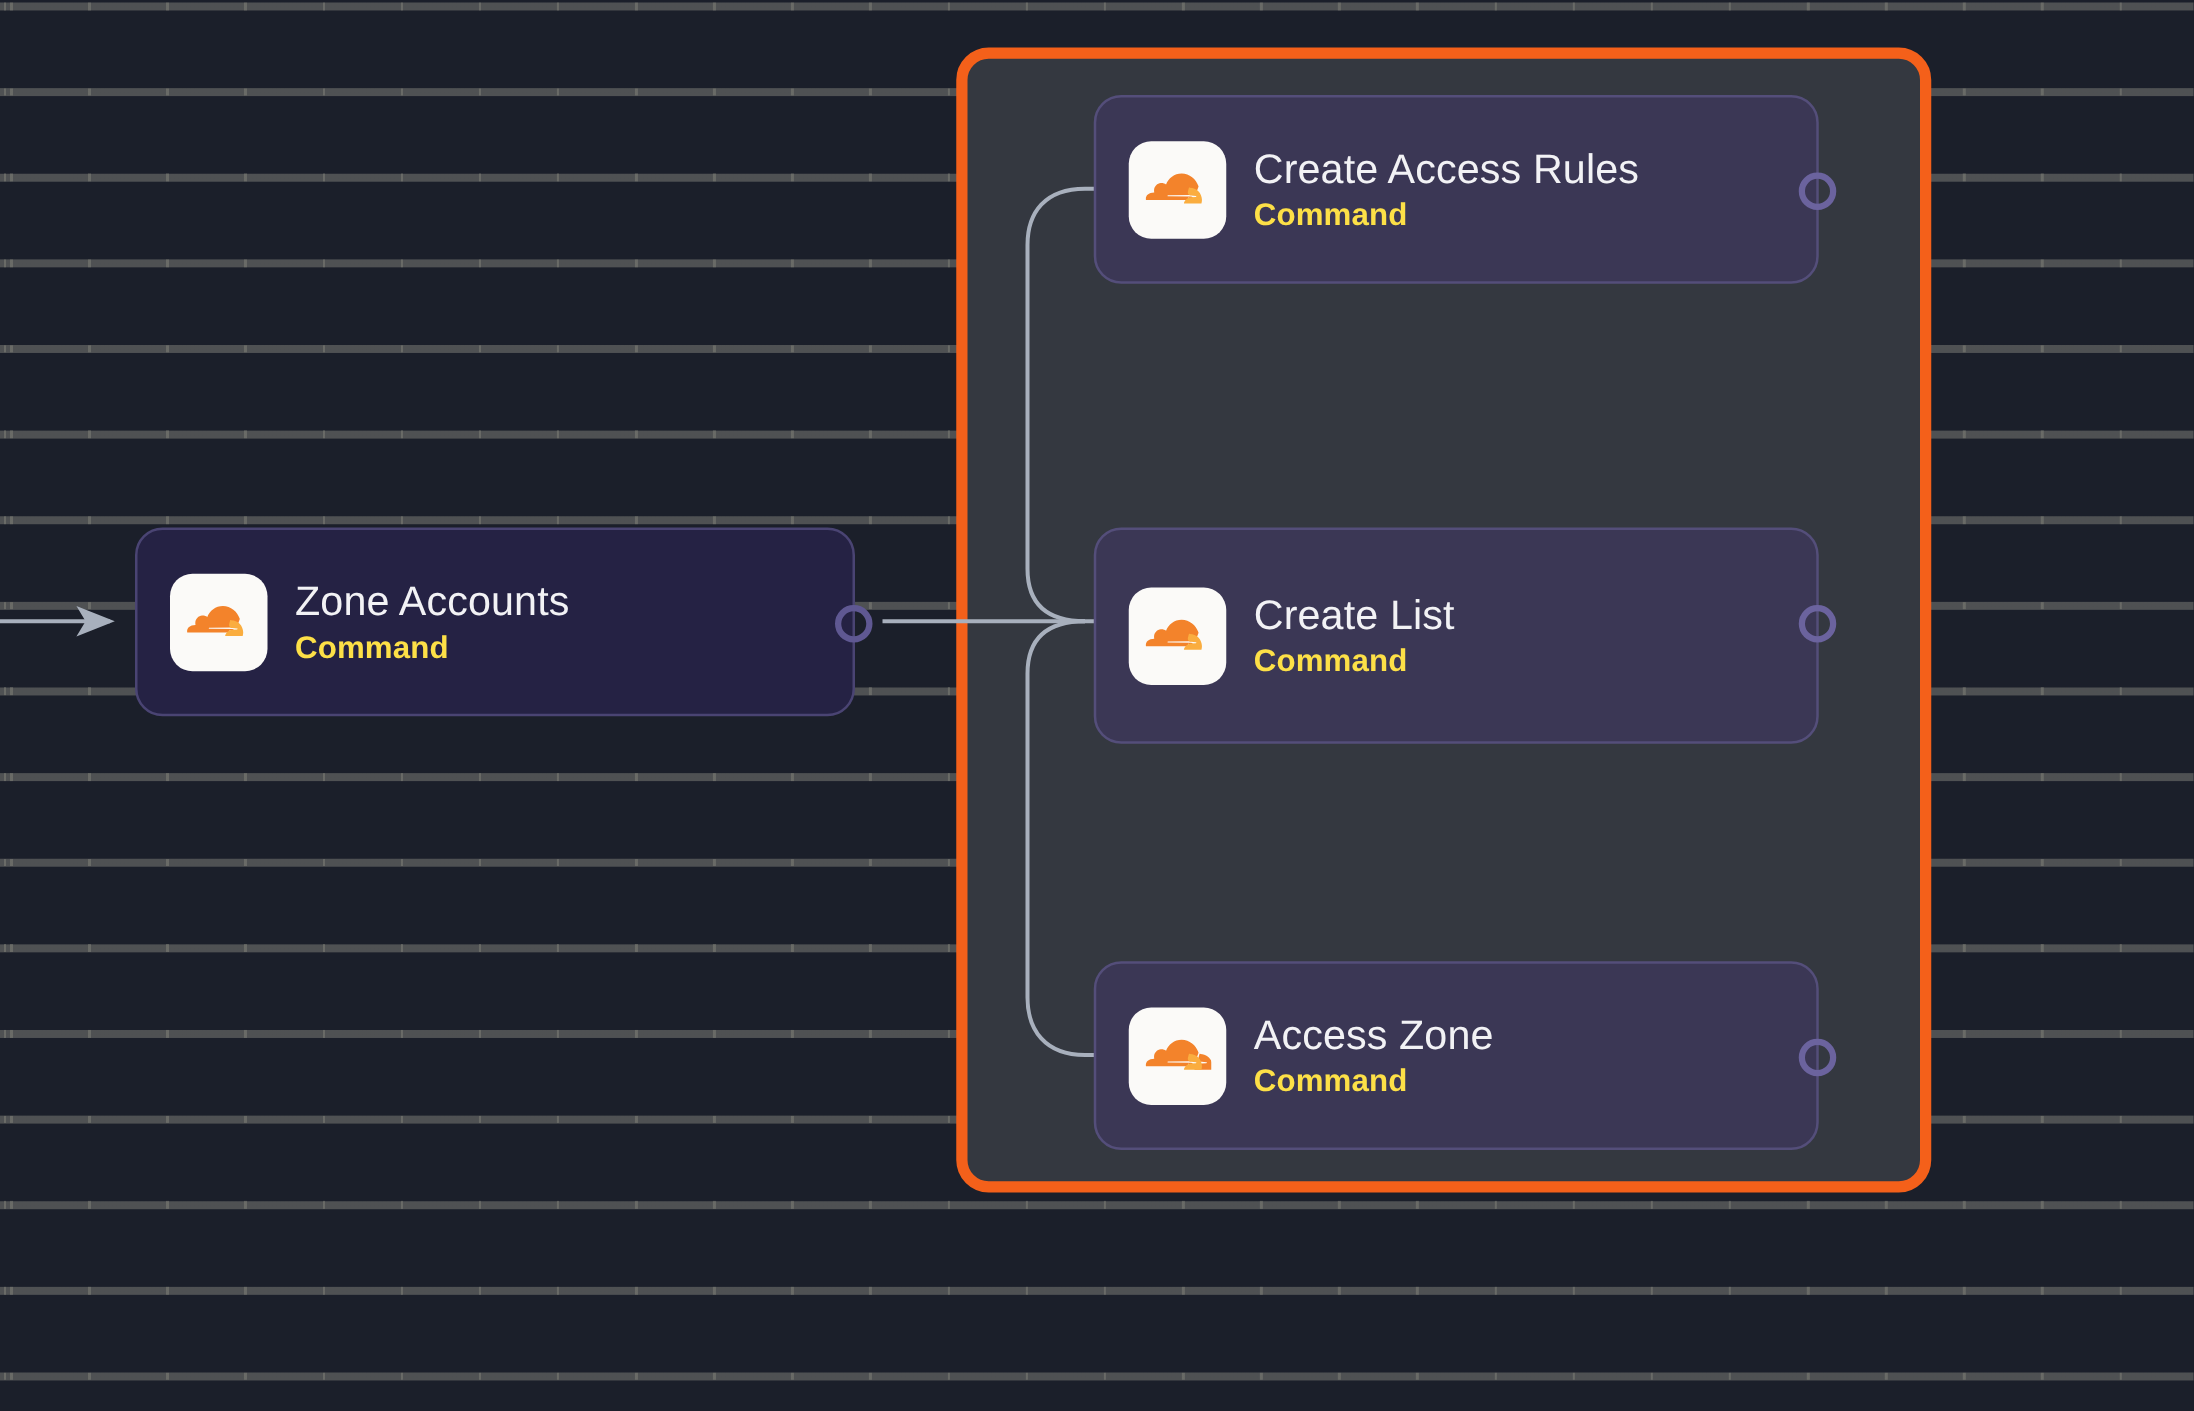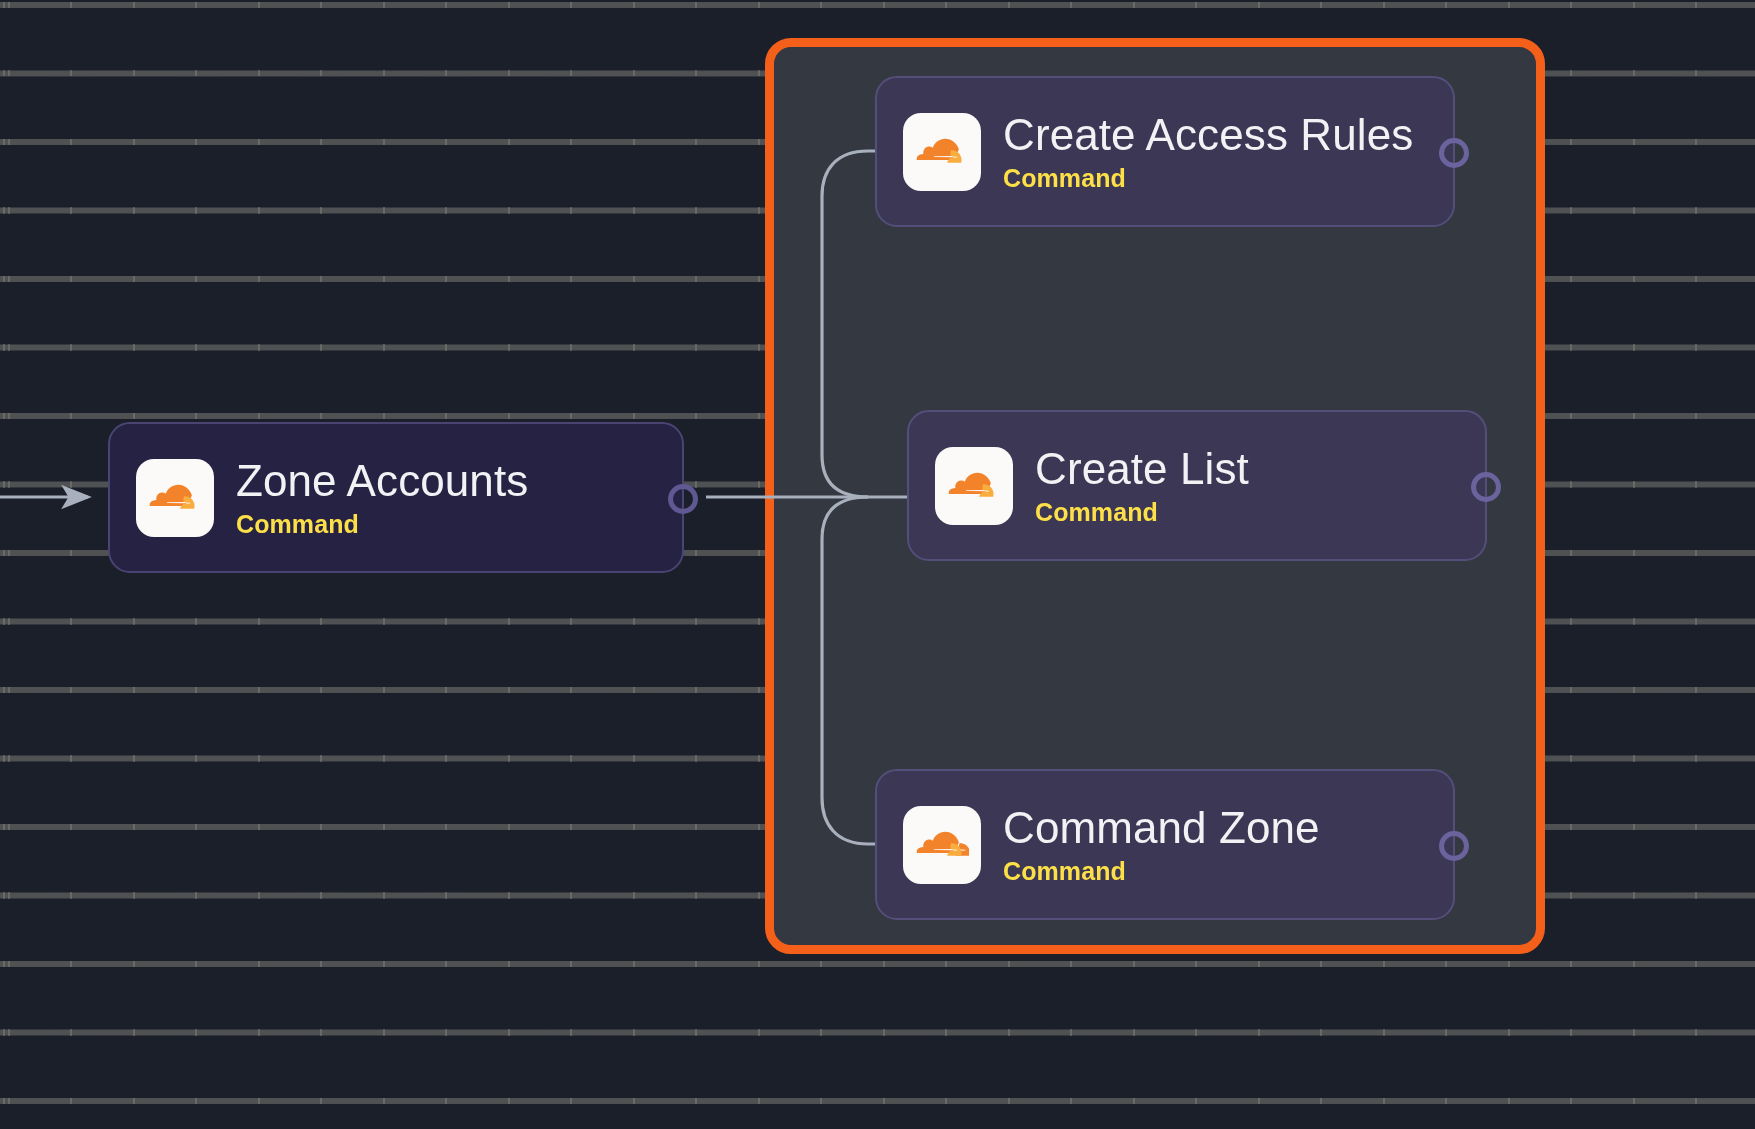--- a/index.html
+++ b/index.html
@@ -62,21 +62,21 @@
     width:78px; height:78px;
     border-radius:18px;
     background:#fbfaf8;
     display:flex; align-items:center; justify-content:center;
     flex:0 0 auto;
   }
   .node-icon-tile svg { width:54px; height:54px; display:block; }
 
   .node-text { display:flex; flex-direction:column; gap:6px; }
   .node-title {
-    font-size:44px;
+    font-size:33px;
     line-height:1.06;
     color:#f2f2f5;
     font-weight:400;
     white-space:nowrap;
     letter-spacing:0.1px;
   }
   .node-subtitle {
     font-size:25px;
     line-height:1.06;
     color:#fde047;
@@ -165,21 +165,21 @@
         <path d="M56.2 23.6c-0.21 0-0.42 0.006-0.63 0.017-0.15 0.01-0.28 0.11-0.33 0.25l-0.9 3.13c-0.39 1.34-0.25 2.57 0.4 3.48 0.6 0.84 1.6 1.33 2.82 1.39l4.9 0.3c0.15 0 0.28 0.07 0.35 0.19 0.07 0.12 0.09 0.28 0.04 0.42-0.08 0.22-0.29 0.38-0.52 0.4l-5.1 0.3c-2.76 0.13-5.74 2.36-6.78 5.08l-0.37 0.96c-0.07 0.19 0.06 0.38 0.26 0.38h17.5c0.17 0 0.33-0.11 0.38-0.28 0.3-1.09 0.46-2.23 0.46-3.42 0-6.9-5.6-12.5-12.5-12.5z" fill="#faad3f" transform="translate(-8,8) scale(0.92)"></path>
       </svg>
     </div>
     <div class="node-text">
       <div class="node-title">Create Access Rules</div>
       <div class="node-subtitle">Command</div>
     </div>
     <div class="port" style="right:-16px; top:60px;"></div>
   </div>
 
-  <div class="node" id="node-create-list" style="left:875px; top:410px; width:580px; height:151px; background:#3b3755; border-color:#544e7a;margin-left:32px;">
+  <div class="node" id="node-create-list" style="left:875px; top:422px; width:580px; height:173px; background:#3b3755; border-color:#544e7a;">
     <div class="node-icon-tile">
       <svg viewBox="0 0 64 64" xmlns="http://www.w3.org/2000/svg" aria-hidden="true">
         <path d="M49.0 37.6c0.4-1.3 0.25-2.5-0.4-3.4-0.6-0.8-1.6-1.25-2.8-1.3l-23.0-0.3c-0.15 0-0.28-0.07-0.35-0.19-0.07-0.12-0.09-0.27-0.05-0.41 0.08-0.22 0.29-0.38 0.52-0.4l23.2-0.3c2.75-0.13 5.73-2.36 6.77-5.08l1.33-3.45c0.06-0.15 0.07-0.31 0.04-0.46C51.8 14.7 45.0 9.0 36.9 9.0c-7.47 0-13.8 4.82-16.1 11.5-1.48-1.11-3.38-1.7-5.42-1.5-3.64 0.36-6.56 3.28-6.92 6.92-0.09 0.95-0.02 1.86 0.19 2.72C2.7 28.8 0 31.6 0 35.1c0 0.32 0.02 0.64 0.07 0.95 0.03 0.15 0.16 0.26 0.31 0.26l42.5 0.01c0.01 0 0.01 0 0.02 0 0.18-0.01 0.34-0.13 0.4-0.3l0.7-2.4z" fill="#f3832b" transform="translate(2,8) scale(0.92)"></path>
         <path d="M56.2 23.6c-0.21 0-0.42 0.006-0.63 0.017-0.15 0.01-0.28 0.11-0.33 0.25l-0.9 3.13c-0.39 1.34-0.25 2.57 0.4 3.48 0.6 0.84 1.6 1.33 2.82 1.39l4.9 0.3c0.15 0 0.28 0.07 0.35 0.19 0.07 0.12 0.09 0.28 0.04 0.42-0.08 0.22-0.29 0.38-0.52 0.4l-5.1 0.3c-2.76 0.13-5.74 2.36-6.78 5.08l-0.37 0.96c-0.07 0.19 0.06 0.38 0.26 0.38h17.5c0.17 0 0.33-0.11 0.38-0.28 0.3-1.09 0.46-2.23 0.46-3.42 0-6.9-5.6-12.5-12.5-12.5z" fill="#faad3f" transform="translate(-8,8) scale(0.92)"></path>
       </svg>
     </div>
     <div class="node-text">
       <div class="node-title">Create List</div>
       <div class="node-subtitle">Command</div>
     </div>
@@ -188,19 +188,19 @@
 
   <div class="node" id="node-create-zone" style="left:875px; top:769px; width:580px; height:151px; background:#3b3755; border-color:#544e7a;">
     <div class="node-icon-tile">
       <svg viewBox="0 0 64 64" xmlns="http://www.w3.org/2000/svg" aria-hidden="true">
         <path d="M49.0 37.6c0.4-1.3 0.25-2.5-0.4-3.4-0.6-0.8-1.6-1.25-2.8-1.3l-23.0-0.3c-0.15 0-0.28-0.07-0.35-0.19-0.07-0.12-0.09-0.27-0.05-0.41 0.08-0.22 0.29-0.38 0.52-0.4l23.2-0.3c2.75-0.13 5.73-2.36 6.77-5.08l1.33-3.45c0.06-0.15 0.07-0.31 0.04-0.46C51.8 14.7 45.0 9.0 36.9 9.0c-7.47 0-13.8 4.82-16.1 11.5-1.48-1.11-3.38-1.7-5.42-1.5-3.64 0.36-6.56 3.28-6.92 6.92-0.09 0.95-0.02 1.86 0.19 2.72C2.7 28.8 0 31.6 0 35.1c0 0.32 0.02 0.64 0.07 0.95 0.03 0.15 0.16 0.26 0.31 0.26l42.5 0.01c0.01 0 0.01 0 0.02 0 0.18-0.01 0.34-0.13 0.4-0.3l0.7-2.4z" fill="#f3832b" transform="translate(2,8) scale(0.92)"></path>
         <path d="M56.2 23.6c-0.21 0-0.42 0.006-0.63 0.017-0.15 0.01-0.28 0.11-0.33 0.25l-0.9 3.13c-0.39 1.34-0.25 2.57 0.4 3.48 0.6 0.84 1.6 1.33 2.82 1.39l4.9 0.3c0.15 0 0.28 0.07 0.35 0.19 0.07 0.12 0.09 0.28 0.04 0.42-0.08 0.22-0.29 0.38-0.52 0.4l-5.1 0.3c-2.76 0.13-5.74 2.36-6.78 5.08l-0.37 0.96c-0.07 0.19 0.06 0.38 0.26 0.38h17.5c0.17 0 0.33-0.11 0.38-0.28 0.3-1.09 0.46-2.23 0.46-3.42 0-6.9-5.6-12.5-12.5-12.5z" fill="#f3832b" transform="translate(2,8) scale(0.92)"></path>
         <path d="M56.2 23.6c-0.21 0-0.42 0.006-0.63 0.017-0.15 0.01-0.28 0.11-0.33 0.25l-0.9 3.13c-0.39 1.34-0.25 2.57 0.4 3.48 0.6 0.84 1.6 1.33 2.82 1.39l4.9 0.3c0.15 0 0.28 0.07 0.35 0.19 0.07 0.12 0.09 0.28 0.04 0.42-0.08 0.22-0.29 0.38-0.52 0.4l-5.1 0.3c-2.76 0.13-5.74 2.36-6.78 5.08l-0.37 0.96c-0.07 0.19 0.06 0.38 0.26 0.38h17.5c0.17 0 0.33-0.11 0.38-0.28 0.3-1.09 0.46-2.23 0.46-3.42 0-6.9-5.6-12.5-12.5-12.5z" fill="#faad3f" transform="translate(-8,8) scale(0.92)"></path>
       </svg>
     </div>
     <div class="node-text">
-      <div class="node-title">Command Zone</div>
+      <div class="node-title">Access Zone</div>
       <div class="node-subtitle">Command</div>
     </div>
     <div class="port" style="right:-16px; top:60px;"></div>
   </div>
 
 </div>
 
 </body></html>

